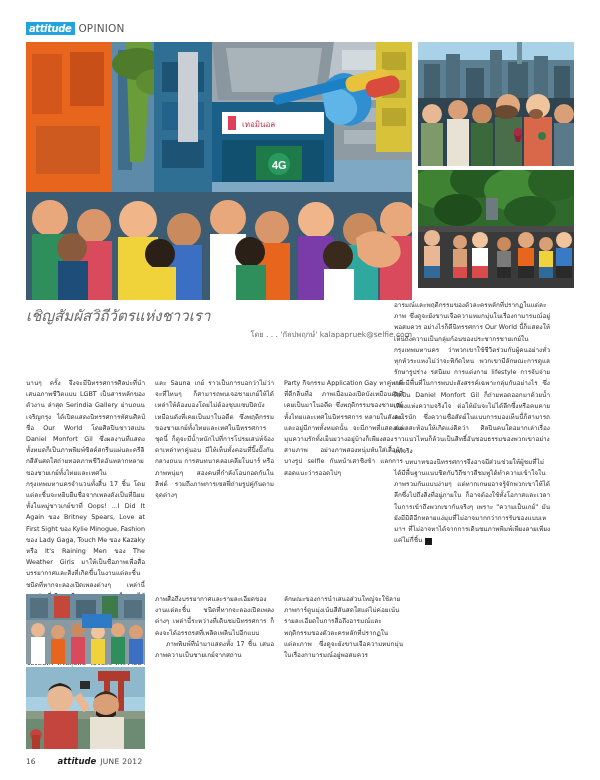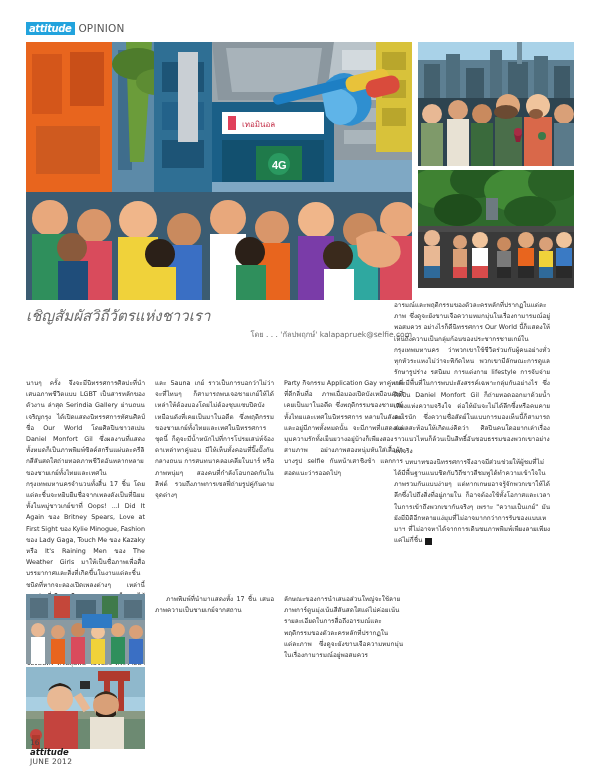--- a/index.html
+++ b/index.html
@@ -114,21 +114,21 @@
     line-height: 7px;
     vertical-align: -1px;
     margin-left: 3px;
   }
 
   
   #footer {
     position: absolute;
     left: 26px; bottom: 14px;
     display: flex; align-items: baseline;
-    font-size: 7.5px; color: #444444; flex-direction: column;
+    font-size: 7.5px; color: #444444;
   }
   #folio { margin-right: 22px; }
   #footer-brand { font-weight: bold; font-style: italic; color: #1a1a1a; font-size: 8.5px; }
   #footer-date { margin-left: 4px; letter-spacing: 0.3px; }
 </style>
 </head>
 <body>
 
 <div id="masthead">
   <span id="masthead-logo">attitude</span>
@@ -301,20 +301,21 @@
 <div class="col" id="col3">
   <p class="noind">Party กิจกรรม Application Gay หาคู่หาพี่ที่ดีกลิ่นที่อ ภาพเมื่อมองเปิดบังเหมือนดังที่เคยเป็นมาในอดีต ซึ่งพฤติกรรมของชายเกย์ทั้งไทยและเทศในนิทรรศการ หลายในสังคมและอยู่มีภาพทั้งหมดนั้น จะมีภาพที่แสดงแง่มุมความรักทั้งเย็นยวางอยู่บ้างก็เพียงสองสามภาพ อย่างภาพสองหนุ่มหันใส่เสื้อผ้าบางรูป selfie กันหน้าเสาชิงช้า แลกการสอดแนะว่ารออดไปๆ</p>
 </div>
 
 <div class="col" id="col4">
   <p class="noind">อารมณ์และพฤติกรรมของตัวละครหลักที่ปรากฏในแต่ละภาพ ซึ่งดูจะยังขาบเจือความหมกมุ่นในเรื่องกามารมณ์อยู่พอสมควร อย่างไรก็ดีนิทรรศการ Our World นี้ก็แสดงให้เห็นถึงความเป็นกลุ่มก้อนของประชากรชายเกย์ในกรุงเทพมหานคร ว่าพวกเขาใช้ชีวิตร่วมกับผู้คนอย่างทั่วทุกหัวระแหงไม่ว่าจะพิกัดไหน พวกเขามีลักษณะการดูแลรักษารูปร่าง รสนิยม การแต่งกาย lifestyle การจับจ่าย และมีพื้นที่ในการพบปะสังสรรค์เฉพาะกลุ่มกันอย่างไร ซึ่งศิลปิน Daniel Monfort Gil ก็ถ่ายทอดออกมาด้วยน้ำเสียงแห่งความจริงใจ ต่อให้มันจะไม่ได้ลึกซึ้งหรือคมคายอะไรนัก ซึ่งความซื่อสัตย์ในแบบการมองเห็นนี้ก็สามารถส่งผลสะท้อนให้เกิดแง่คิดว่า ศิลปินคนใดอยากเล่าเรื่องราวแนวไหนก็ล้วนเป็นสิทธิ์อันชอบธรรมของพวกเขาอย่างแท้จริง</p>
   <p><span>บทบาทของนิทรรศการจึงอาจมีส่วนช่วยให้ผู้ชมที่ไม่ได้มีพื้นฐานแนบชิดกับวิถีชาวสีชมพูได้ทำความเข้าใจในภาพรวมกันแบบง่ายๆ แต่หากเกษยอาจรู้จักพวกเขาให้ได้ลึกซึ้งไปถึงสิ่งที่อยู่ภายใน ก็อาจต้องใช้ทั้งโอกาสและเวลาในการเข้าถึงพวกเขากันจริงๆ เพราะ "ความเป็นเกย์" มันยังมีมิติอีกหลายแง่มุมที่ไม่อาจมากกว่าการรับของแบบเหมาฯ ที่ไม่อาจหาได้จากการเดินชมภาพพิมพ์เพียงลายเพียงแค่ไม่กี่ชิ้น</span><span class="endmark">A</span></p>
 </div>
 
 <div class="col" id="col1b">
+  <p class="noind">ภาพสื่อถึงบรรยากาศและรายละเอียดของงานแต่ละชิ้น ชนิดที่หากจะลองเปิดเพลงต่างๆ เหล่านี้ระหว่างที่เดินชมนิทรรศการ ก็คงจะได้อรรถรสที่เพลิดเพลินไปอีกแบบ</p>
   <p>ภาพพิมพ์ที่นำมาแสดงทั้ง 17 ชิ้น เสนอภาพความเป็นชายเกย์จากสถาน</p>
 </div>
 
 <div class="col" id="col2b">
   <p class="noind">ลักษณะของการนำเสนอส่วนใหญ่จะใช้ลายภาพการ์ตูนมุ่งเน้นสีสันสดใสแต่ไม่ค่อยเน้นรายละเอียดในการสื่อถึงอารมณ์และพฤติกรรมของตัวละครหลักที่ปรากฏในแต่ละภาพ ซึ่งดูจะยังขาบเจือความหมกมุ่นในเรื่องกามารมณ์อยู่พอสมควร</p>
 </div>
 
 <div class="illus" id="left-img-1">
   <svg viewBox="0 0 119 70" preserveAspectRatio="none">
     <rect width="119" height="70" fill="#b7d4e2"></rect>

